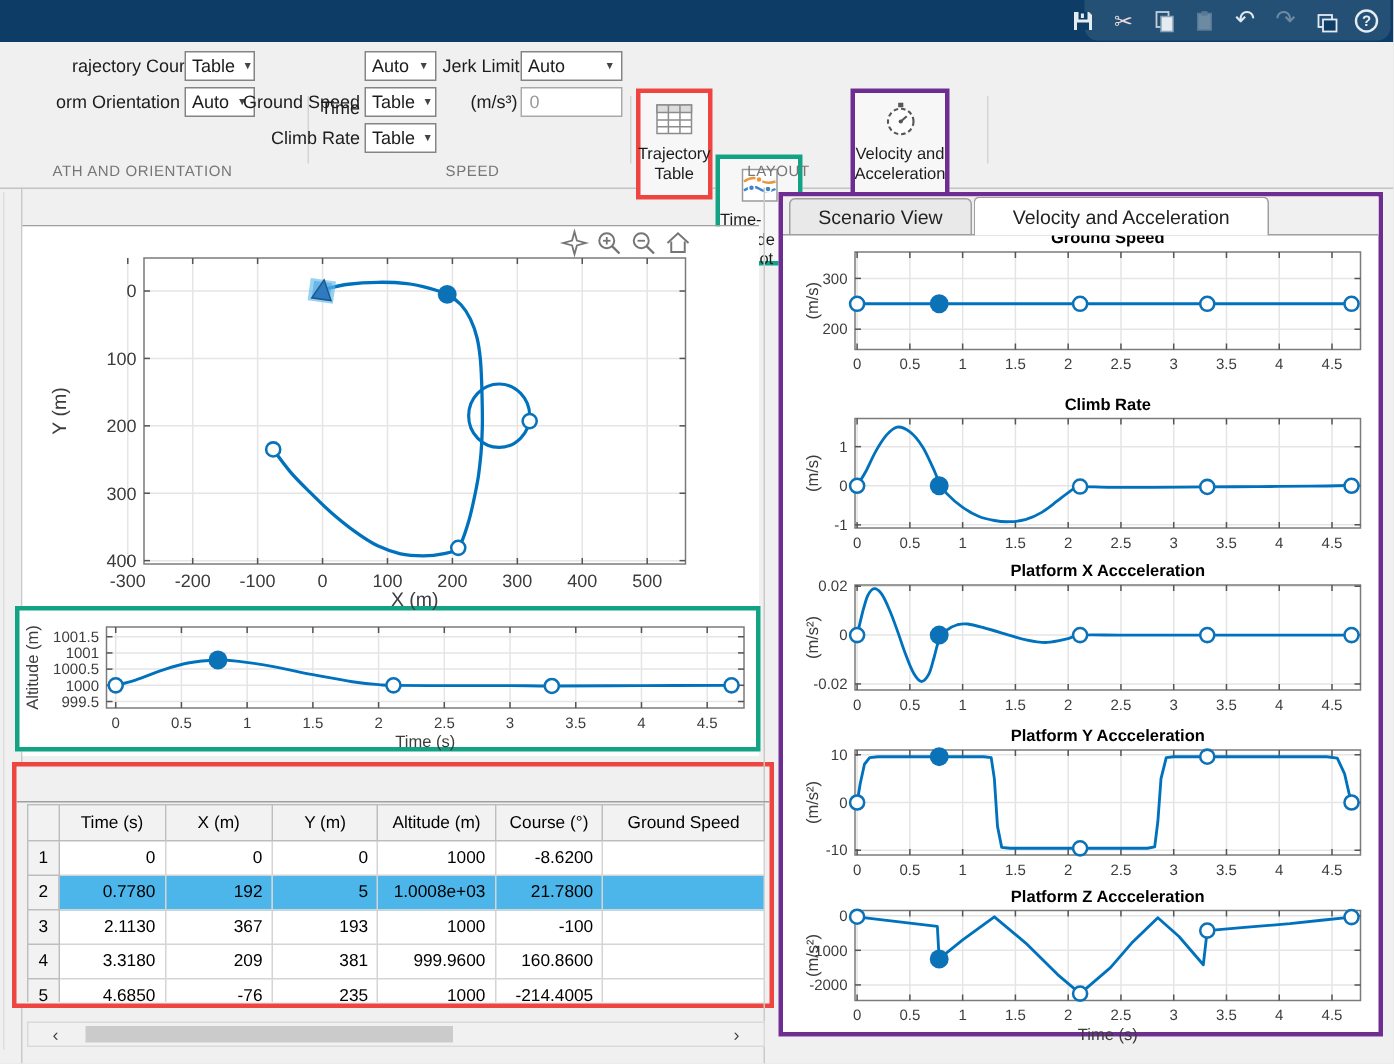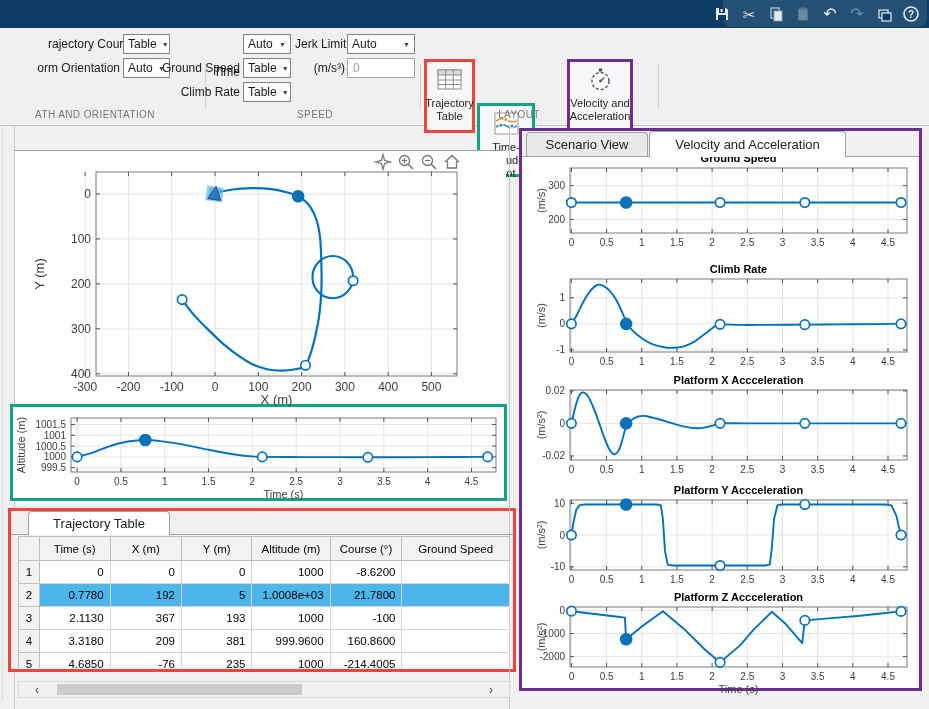--- a/index.html
+++ b/index.html
@@ -13,21 +13,21 @@
   .qicon{width:20px;height:20px;display:flex;align-items:center;justify-content:center;color:#e7edf3;font-size:15px;line-height:1;}
   .qicon.dim{opacity:.42;}
   
   .ribbon{position:absolute;left:0;top:28px;width:929px;height:97px;background:#f0f0f0;border-bottom:1px solid #c3c3c3;font-size:12px;color:#1c1c1c;}
   .rlabel{position:absolute;transform:translateY(-50%);white-space:nowrap;text-align:right;}
   .dd{position:absolute;transform:translateY(-50%);height:20px;box-sizing:border-box;background:#fff;border:1px solid #848484;display:flex;align-items:center;justify-content:space-between;padding:0 4px;font-size:12px;}
   .dd .arr{font-size:7px;color:#444;margin-left:5px;}
   .ibox{position:absolute;transform:translateY(-50%);height:20px;box-sizing:border-box;background:#fff;border:1px solid #a9a9a9;display:flex;align-items:center;padding:0 5px;font-size:12px;color:#9a9a9a;}
   .secline{position:absolute;top:36px;bottom:16px;width:1px;background:#d4d4d4;}
   .seclabel{position:absolute;bottom:5px;font-size:10px;color:#767676;text-align:center;letter-spacing:.4px;}
-  .lbtn{position:absolute;top:31px;height:74px;box-sizing:border-box;background:#f7f7f7;display:flex;flex-direction:column;align-items:center;padding-top:5px;font-size:11px;line-height:1.18;text-align:center;color:#1c1c1c;}
+  .lbtn{position:absolute;top:31px;height:74px;box-sizing:border-box;background:#f7f7f7;display:flex;flex-direction:column;align-items:center;padding-top:5px;font-size:11px;line-height:1.18;text-align:left;color:#1c1c1c;}
   .lbtn .ic{width:27px;height:26px;margin-bottom:4px;}
   
   .tab{position:absolute;box-sizing:border-box;border:1px solid #9f9f9f;border-bottom:none;border-radius:4px 4px 0 0;display:flex;align-items:center;justify-content:center;font-size:13px;color:#222;}
   .tab.on{background:#fff;z-index:3;}
   .tab.off{background:#e9e9e9;}
   .hline{position:absolute;height:1px;background:#9f9f9f;}
   .vline{position:absolute;width:1px;background:#c9c9c9;}
   
   .canvas{position:absolute;left:15px;top:151px;width:491px;height:353px;background:#fff;}
   .axtools{position:absolute;left:374px;top:153px;display:flex;gap:5px;z-index:4;}
@@ -217,23 +217,20 @@
           <path d="M2 9 L9 2.5 L16 9" fill="none" stroke="#757575" stroke-width="1.3"></path>
           <path d="M4.5 8 V15 H13.5 V8" fill="none" stroke="#757575" stroke-width="1.3"></path>
         </svg>
       </div>
   </div>
 
   <div class="gpanel"></div>
 
   <div class="rpanel"></div>
   <div class="hline" style="left:11px;top:534px;width:502px;z-index:1;"></div>
-  <div class="tab on" style="left:28px;top:511px;width:142px;height:24px;z-index:2;">
-      <span>Trajectory Table</span>
-    </div>
   <div class="ttable">
       <table>
         <tbody>
           <tr>
             <th style="width:22px"></th>
             <th style="width:73px">Time (s)</th>
             <th style="width:75px">X (m)</th>
             <th style="width:74px">Y (m)</th>
             <th style="width:79px">Altitude (m)</th>
             <th style="width:73px">Course (°)</th>

